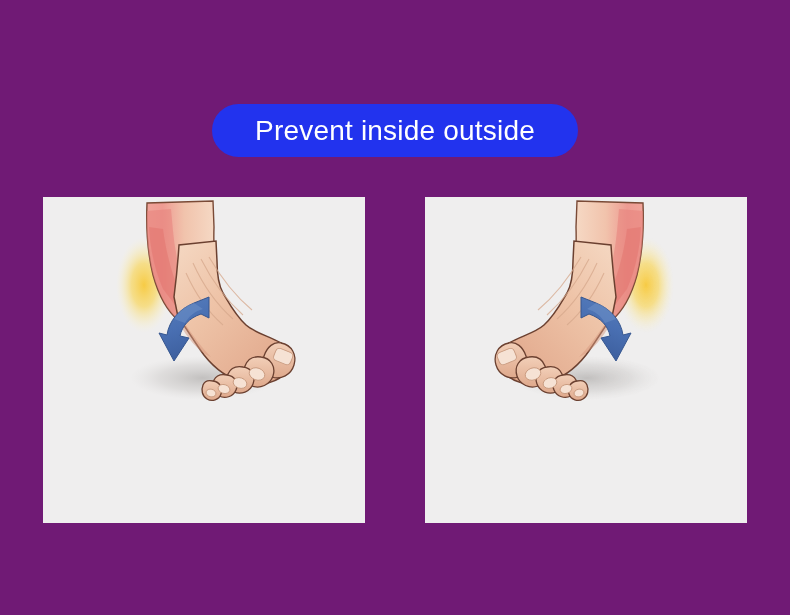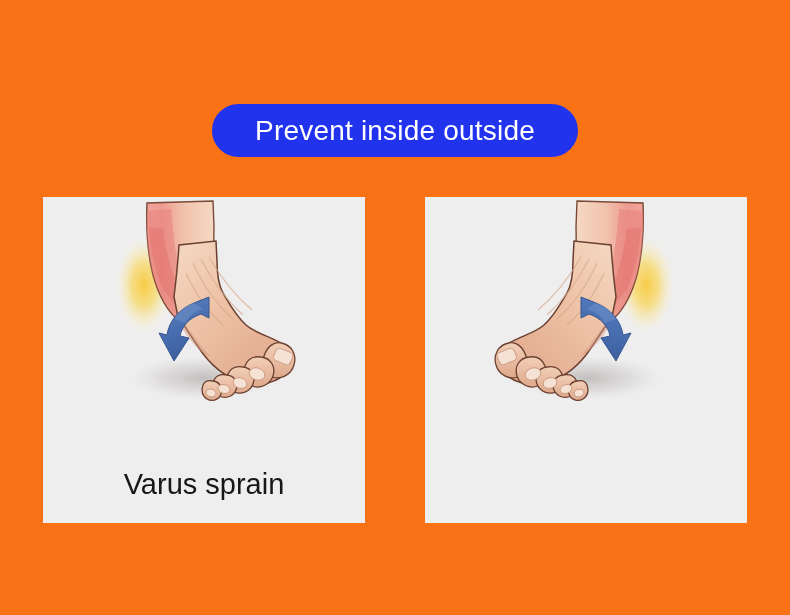--- a/index.html
+++ b/index.html
@@ -10,21 +10,21 @@
     width: 790px;
     height: 615px;
     background: #1c1c1c;
     font-family: "Liberation Sans", sans-serif;
     overflow: hidden;
     position: relative;
   }
   .page {
     position: absolute;
     inset: 0;
-    background: #f97316;
+    background: #701a75;
   }
 
   
   .banner-wrap {
     position: absolute;
     left: 0;
     top: 104px;
     width: 790px;
     display: flex;
     justify-content: center;
@@ -197,21 +197,20 @@
           <g>
             <path d="M151 106
                      C136 112 126 124 124 138
                      L116 136 L131 164 L146 141 L137 139
                      C139 129 146 121 158 117
                      L166 121 L166 100 Z" fill="url(#arrL)" stroke="#36568f" stroke-width="1" stroke-linejoin="round"></path>
             <path d="M151 106 C142 109 135 115 131 122 L142 126 C146 119 152 114 160 112 Z" fill="#6d8fc6" opacity="0.55"></path>
           </g>
         </svg>
       </div>
-      <div class="panel-label">Varus sprain</div>
     </div>
 
     <div class="panel">
       <div class="art mirror">
         <svg viewBox="0 0 322 268" xmlns="http://www.w3.org/2000/svg">
           <defs>
             <radialGradient id="glowR" cx="50%" cy="50%" r="50%">
               <stop offset="0%" stop-color="#f7c93c" stop-opacity="0.95"></stop>
               <stop offset="45%" stop-color="#f8d761" stop-opacity="0.72"></stop>
               <stop offset="75%" stop-color="#fae79b" stop-opacity="0.34"></stop>

